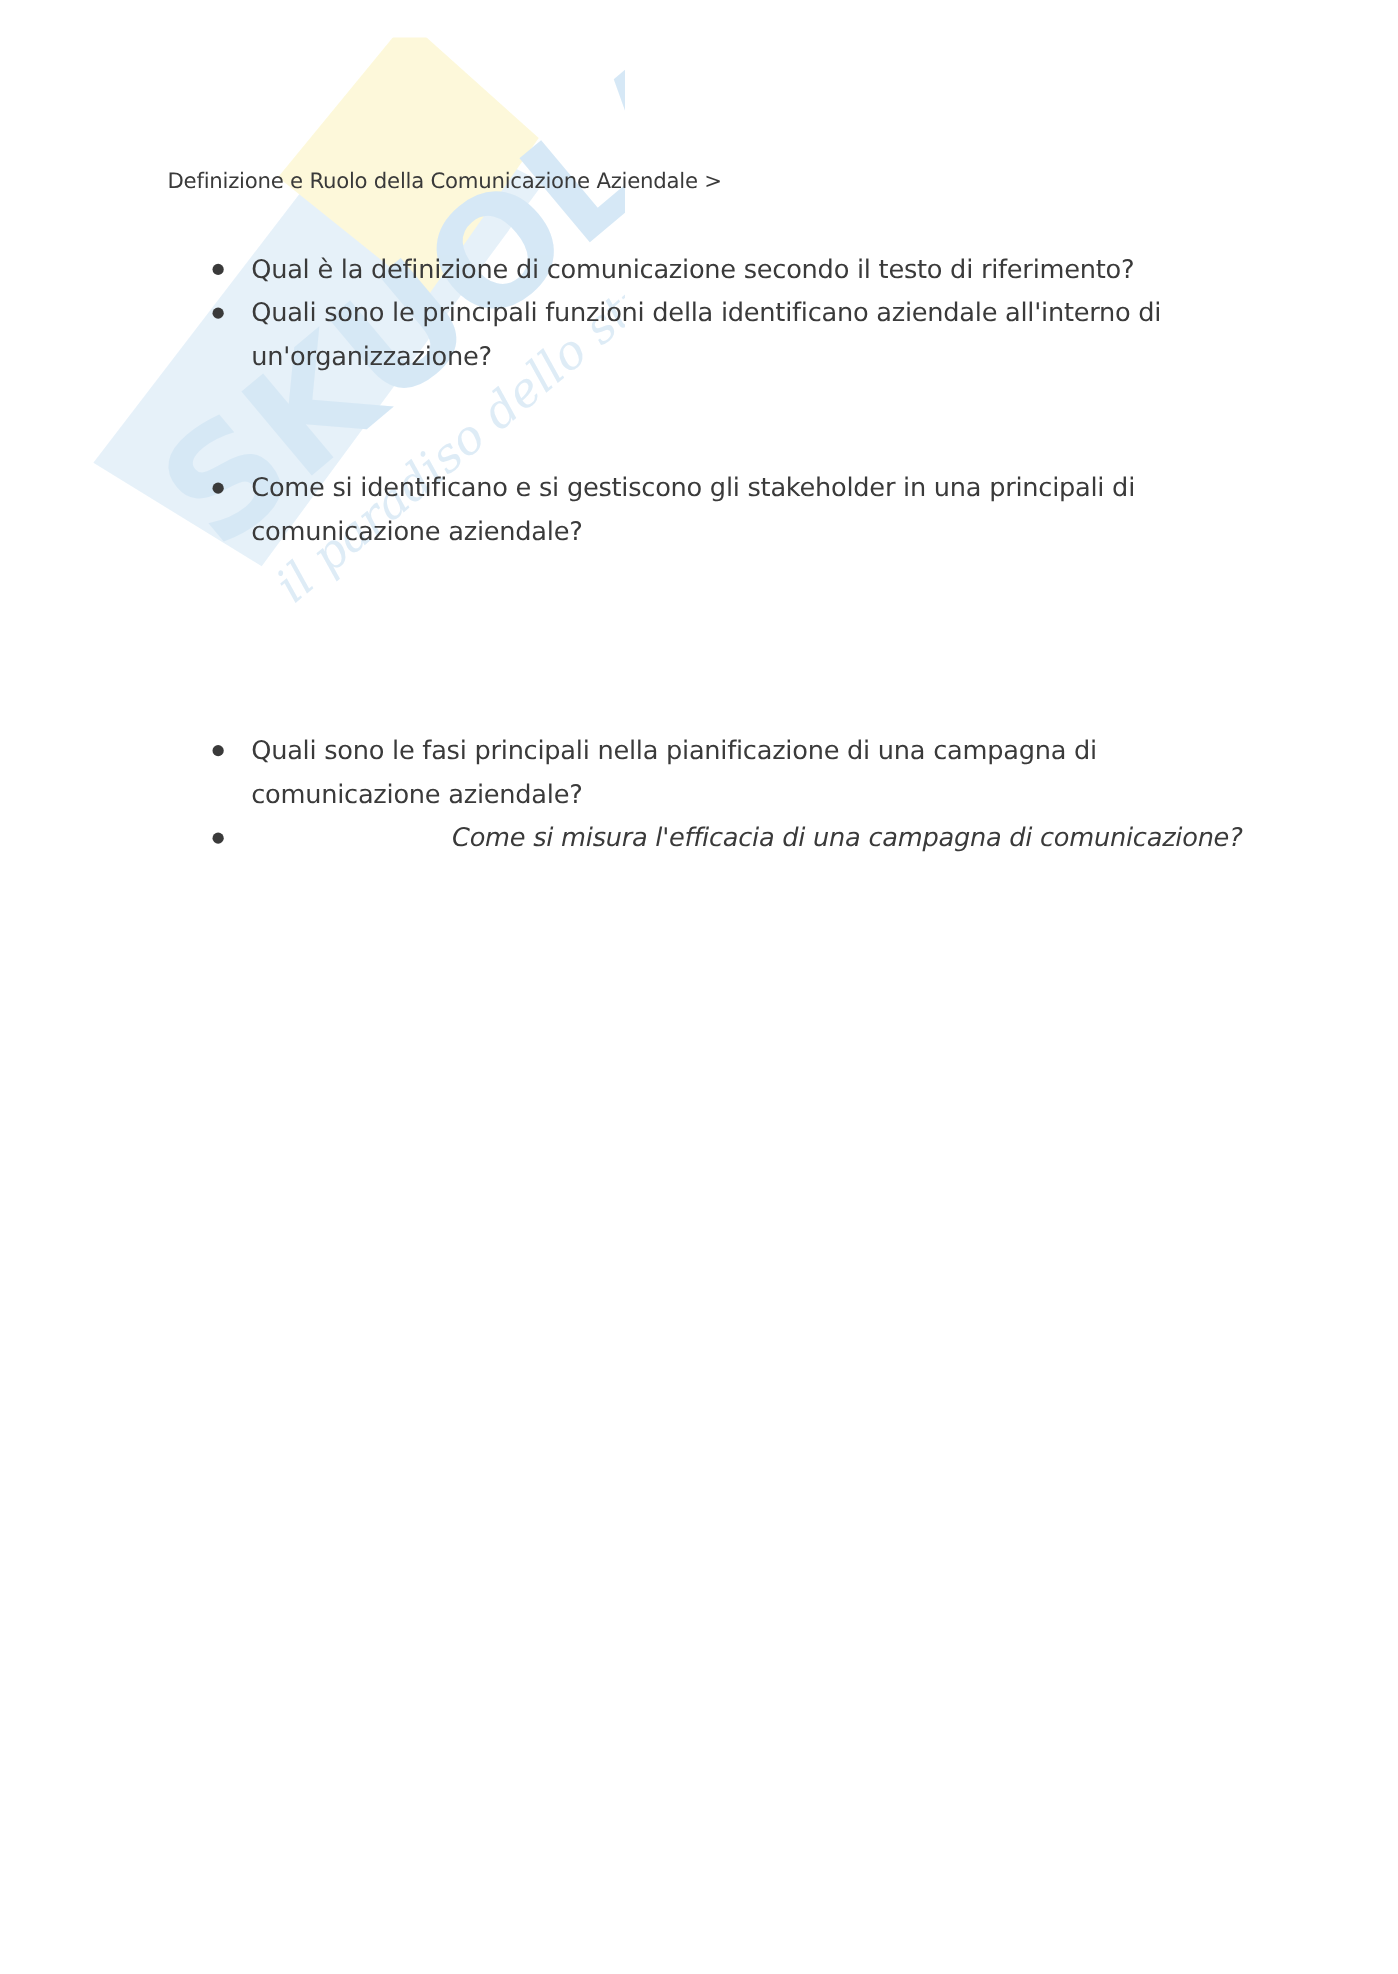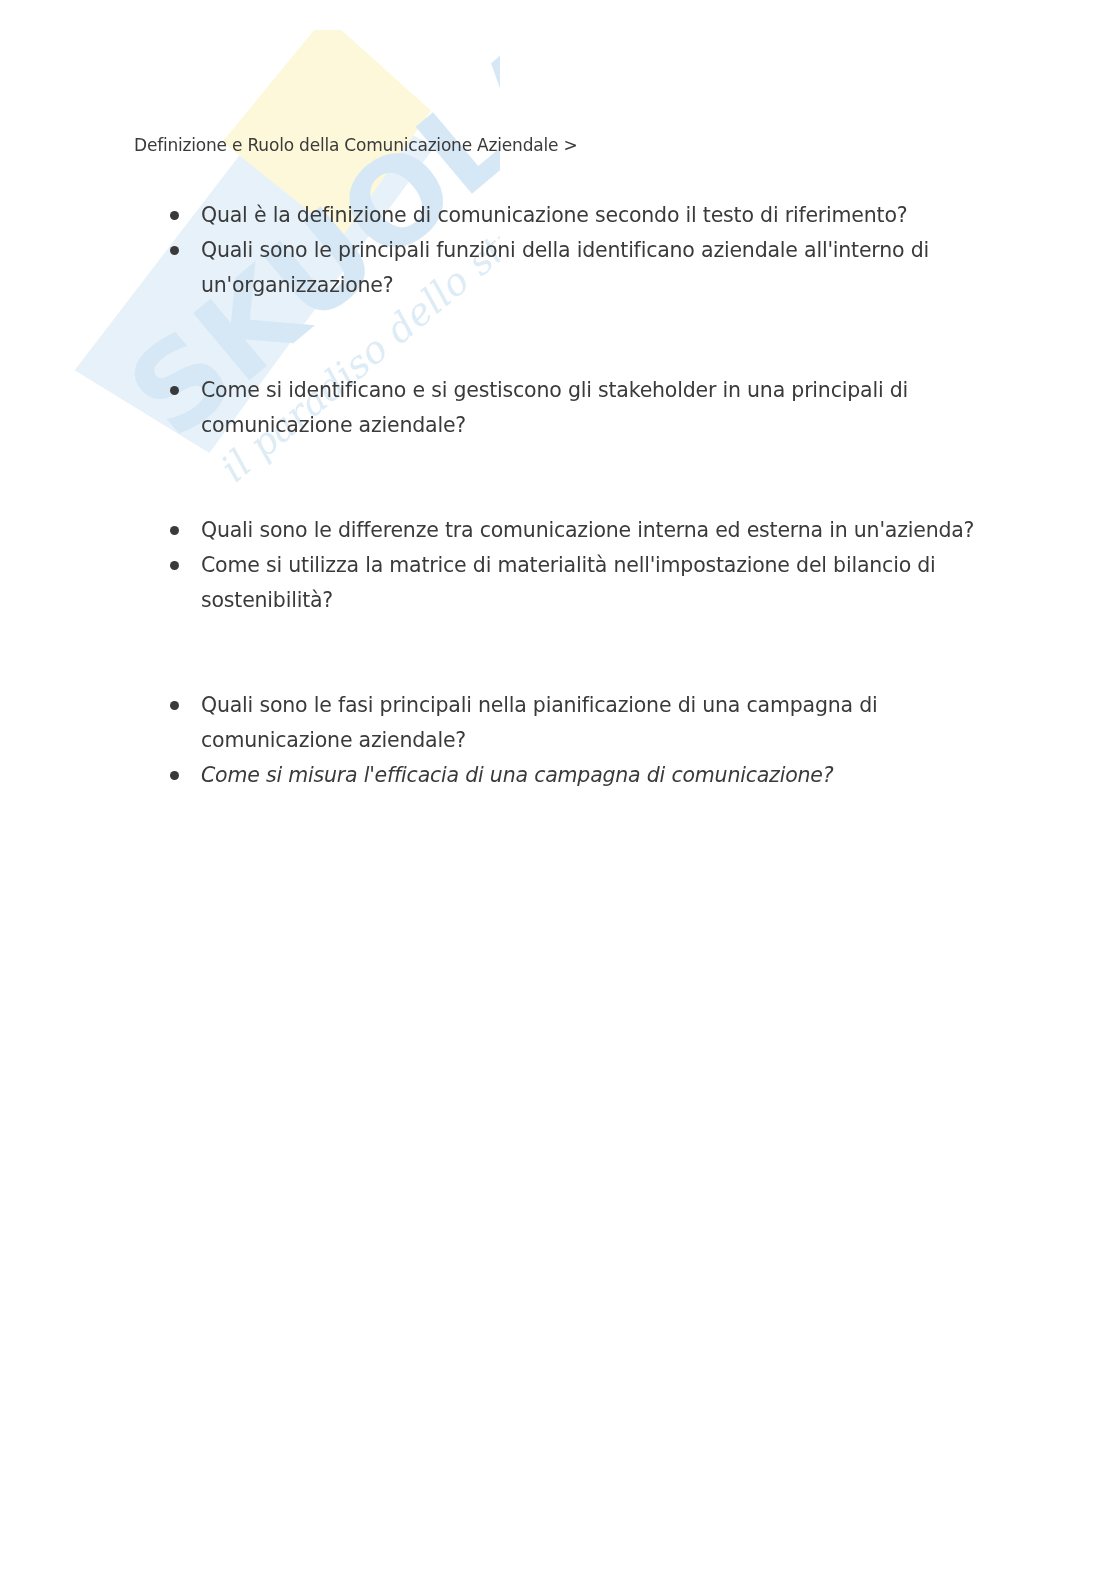--- a/index.html
+++ b/index.html
@@ -17,21 +17,21 @@
   }
   .section-heading { margin:0; font-weight:normal; font-size:17px; line-height:35px; }
   ul.questions { list-style:none; margin:0; padding:0; }
   ul.questions li { position:relative; padding-left:67px; }
   ul.questions li .bullet {
     position:absolute; left:36px; top:13px; width:9px; height:9px; border-radius:50%;
     background:#3a3a3a;
   }
   .gap-after-heading { height:35px; }
   .gap-after-list { height:35px; }
-  .italic { font-style:italic; }
+  .italic { font-style:italic;text-align:right; }
 </style>
 </head>
 <body>
 
 <svg class="watermark" viewBox="0 0 480 500" xmlns="http://www.w3.org/2000/svg">
   <g transform="rotate(-40 240 250)" opacity="0.9">
     <polygon points="40,200 400,120 460,260 90,350" fill="#e4f0f9"></polygon>
     <polygon points="300,120 460,90 480,230 330,270" fill="#fdf8d6"></polygon>
     <text x="70" y="320" font-family="DejaVu Sans, sans-serif" font-weight="bold" font-size="120" fill="#d2e6f5">SKUOLA</text>
     <text x="90" y="390" font-family="DejaVu Serif, serif" font-style="italic" font-size="38" fill="#dbeaf6">il paradiso dello studente</text>
@@ -53,24 +53,20 @@
   <section>
     <div class="gap-after-heading"></div>
     <ul class="questions">
       <li><span class="bullet"></span><span>Come si identificano e si gestiscono gli stakeholder in una principali di comunicazione aziendale?</span></li>
     </ul>
     <div class="gap-after-list"></div>
   </section>
 
   <section>
     <div class="gap-after-heading"></div>
-    <ul class="questions">
-      <li><span class="bullet"></span><span>Quali sono le differenze tra comunicazione interna ed esterna in un'azienda?</span></li>
-      <li><span class="bullet"></span><span>Come si utilizza la matrice di materialità nell'impostazione del bilancio di sostenibilità?</span></li>
-    </ul>
     <div class="gap-after-list"></div>
   </section>
 
   <section>
     <div class="gap-after-heading"></div>
     <ul class="questions">
       <li><span class="bullet"></span><span>Quali sono le fasi principali nella pianificazione di una campagna di comunicazione aziendale?</span></li>
       <li class="italic"><span class="bullet"></span><span>Come si misura l'efficacia di una campagna di comunicazione?</span></li>
     </ul>
   </section>

